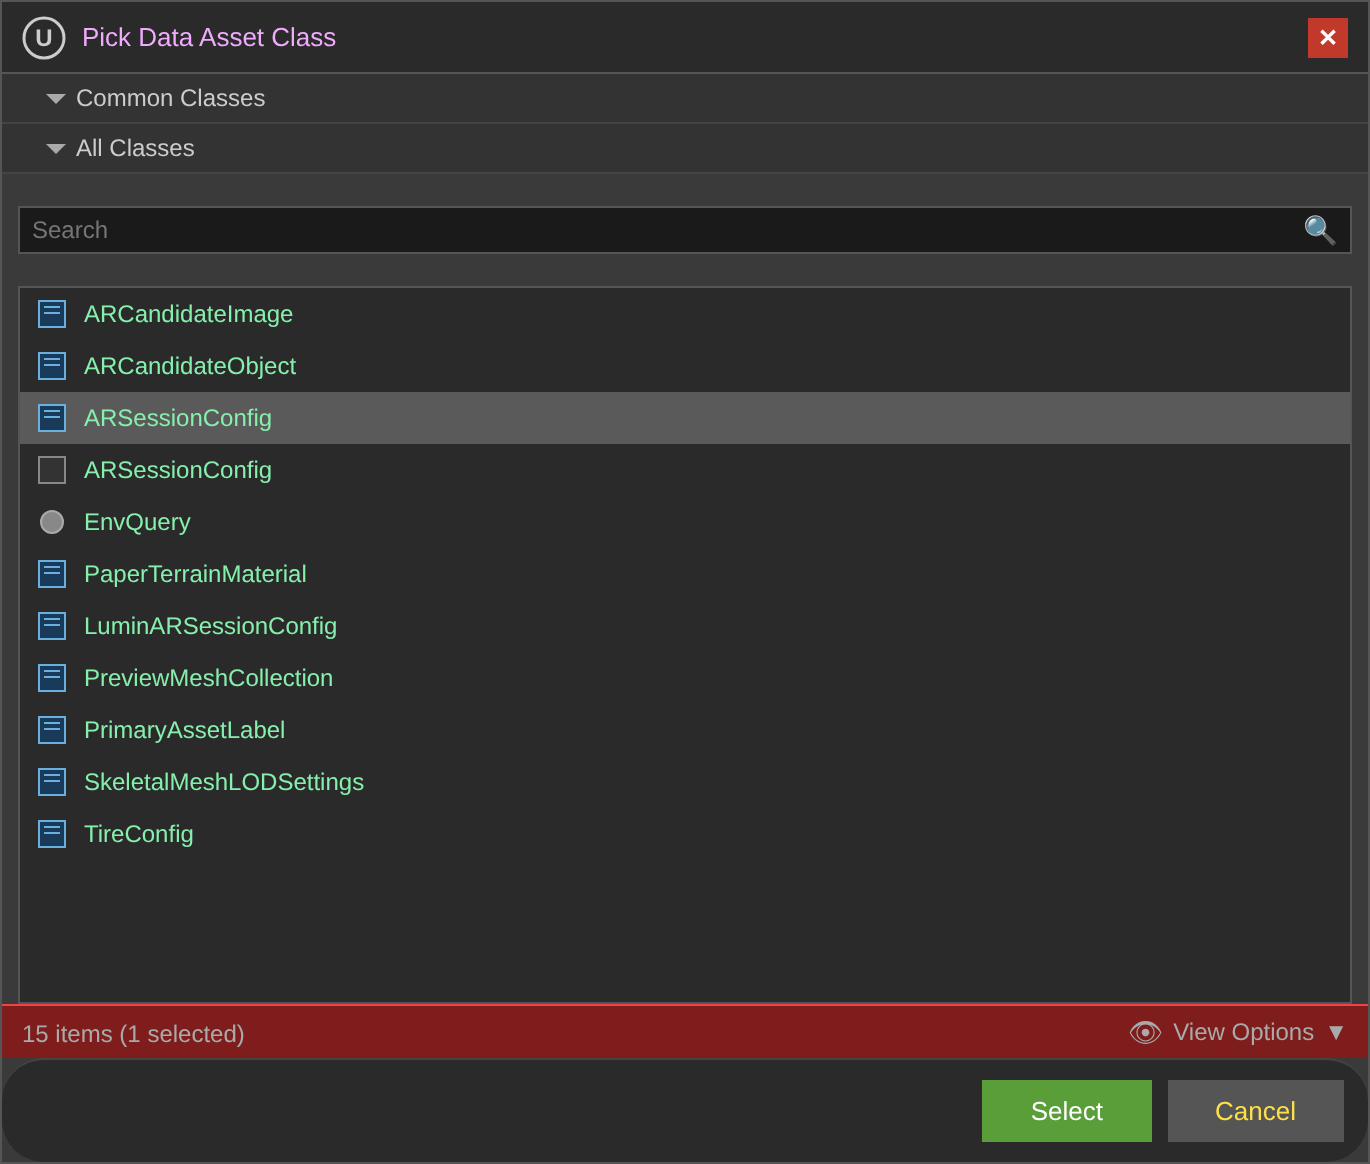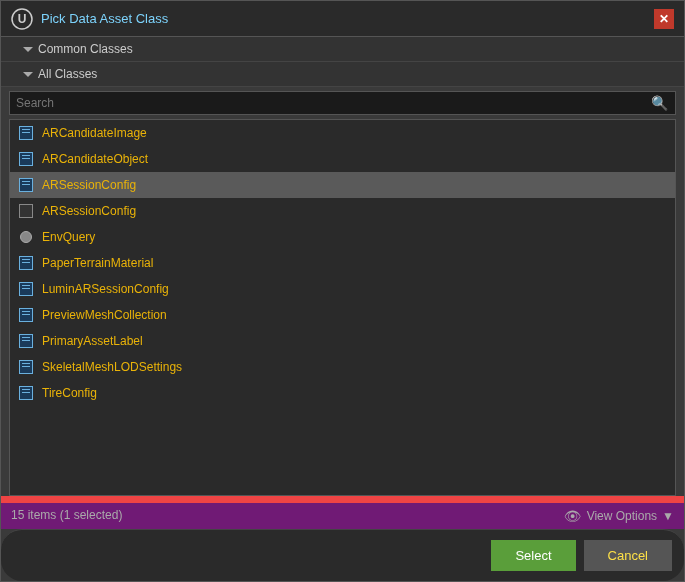--- a/index.html
+++ b/index.html
@@ -36,21 +36,21 @@
       gap: 8px;
     }
     .ue-logo {
       width: 22px;
       height: 22px;
       display: flex;
       align-items: center;
       justify-content: center;
     }
     .title-text {
-      color: #7dd3fc;
+      color: #f0abfc;
       font-size: 13px;
     }
     .close-btn {
       background: #c0392b;
       border: none;
       color: #fff;
       width: 20px;
       height: 20px;
       cursor: pointer;
       display: flex;
@@ -80,21 +80,21 @@
       border-left: 5px solid transparent;
       border-right: 5px solid transparent;
       border-top: 5px solid #aaa;
       display: inline-block;
     }
     .search-bar {
       display: flex;
       align-items: center;
       background: #1a1a1a;
       border: 1px solid #555;
-      margin: 4px 8px;
+      margin: 16px 8px;
       padding: 3px 6px;
     }
     .search-input {
       background: transparent;
       border: none;
       outline: none;
       color: #bbb;
       font-size: 12px;
       flex: 1;
     }
@@ -170,29 +170,29 @@
     
     .eq-icon {
       width: 12px;
       height: 12px;
       border-radius: 50%;
       background: #888;
       border: 1px solid #aaa;
     }
     .item-label {
       font-size: 12px;
-      color: #eab308;
+      color: #86efac;
     }
     .footer-bar {
       display: flex;
-      align-items: flex-start;
+      align-items: flex-end;
       justify-content: space-between;
       padding: 5px 10px;
-      background: #701a75;
-      border-top: 7px solid #ef4444;
+      background: #7f1d1d;
+      border-top: 1px solid #ef4444;
     }
     .items-count {
       color: #aaa;
       font-size: 12px;
     }
     .view-options {
       display: flex;
       align-items: center;
       gap: 5px;
       color: #aaa;

